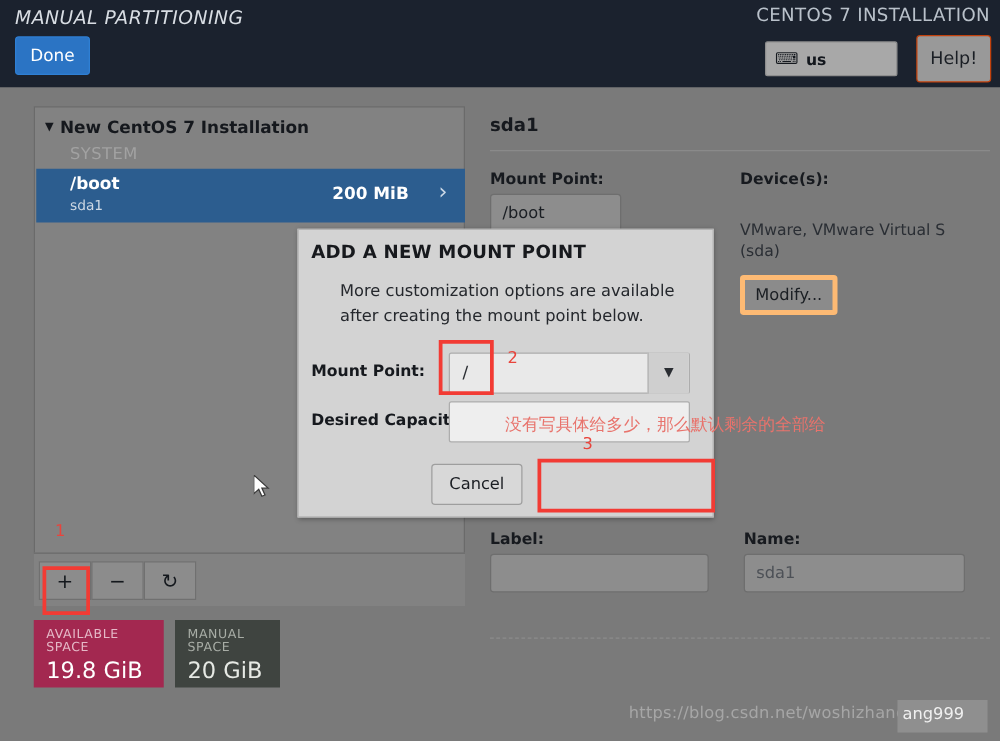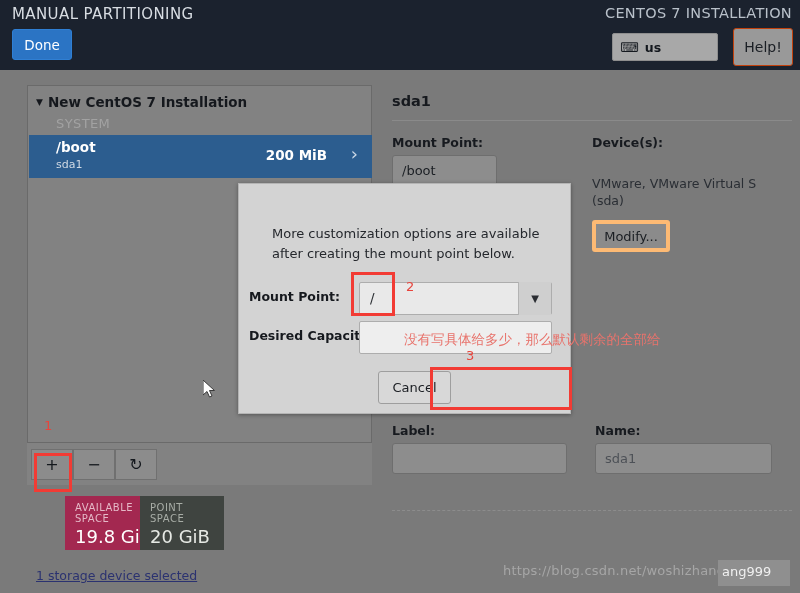--- a/index.html
+++ b/index.html
@@ -11,21 +11,21 @@
   }
   #root { position: relative; width: 800px; height: 593px; }
 
   
   .header {
     position: absolute; left: 0; top: 0; width: 800px; height: 70px;
     background: #1b222e;
   }
   .hdr-title {
     position: absolute; left: 12px; top: 5px;
-    font-size: 15px; letter-spacing: .4px; color: #d8dde3;
+    font-size: 15px; letter-spacing: .4px; color: #d8dde3; font-style: italic;
   }
   .hdr-right {
     position: absolute; right: 8px; top: 5px;
     font-size: 14.5px; letter-spacing: .3px; color: #b9c1ca;
   }
   .done-btn {
     position: absolute; left: 12px; top: 29px;
     width: 60px; height: 31px;
     background: #2b74c4; border: 1px solid #2f7fd4; border-radius: 3px;
     color: #ffffff; font-size: 13.5px;
@@ -108,21 +108,21 @@
     font-size: 16px; color: #14181d; cursor: pointer;
   }
   .tb-add { left: 4px; }
   .tb-del { left: 46px; }
   .tb-ref { left: 88px; }
 
   .space-box {
     position: absolute; top: 426px;
     height: 54px; padding: 6px 10px 0 10px;
   }
-  .space-avail { left: 27px; width: 104px; background: #a32850; margin-left: 38px; }
+  .space-avail { left: 27px; width: 104px; background: #a32850; }
   .space-total { left: 140px; width: 84px; background: #3f4440; }
   .sp-label { font-size: 10px; letter-spacing: .5px; }
   .sp-val { font-size: 18px; margin-top: 2px; }
   .space-avail .sp-label { color: #e5b9c7; }
   .space-avail .sp-val { color: #ffffff; }
   .space-total .sp-label { color: #a8ada6; }
   .space-total .sp-val { color: #e6e9e4; }
 
   .storage-link {
     position: absolute; left: 36px; top: 498px;
@@ -210,21 +210,21 @@
     position: absolute; left: 120px; top: 137px;
     width: 193px; height: 33px;
     background: #eeeeee; border: 1px solid #adadad; border-radius: 2px;
     cursor: text;
   }
   .dlg-btn {
     position: absolute; top: 187px; height: 33px;
     border: 1px solid #9e9e9e; border-radius: 3px;
     background: #d8d8d8;
     display: flex; align-items: center; justify-content: center;
-    font-size: 13px; color: #1a1d22; cursor: pointer; margin-left: 33px;
+    font-size: 13px; color: #1a1d22; cursor: pointer;
   }
   .btn-cancel { left: 106px; width: 73px; }
   .btn-add { left: 186px; width: 127px; }
 
   
   .redbox {
     position: absolute; border: 3px solid #f23b34;
     pointer-events: none;
   }
   .rednum {
@@ -295,25 +295,24 @@
       <div class="tb-btn tb-add">+</div>
       <div class="tb-btn tb-del">−</div>
       <div class="tb-btn tb-ref">↻</div>
     </div>
 
     <div class="space-box space-avail">
       <div class="sp-label">AVAILABLE SPACE</div>
       <div class="sp-val">19.8 GiB</div>
     </div>
     <div class="space-box space-total">
-      <div class="sp-label">POINT SPACE</div>
+      <div class="sp-label">MANUAL SPACE</div>
       <div class="sp-val">20 GiB</div>
     </div>
 
-    <div class="storage-link">1 storage device selected</div>
 
     <div class="right-panel">
       <div class="rp-title">sda1</div>
       <div class="rp-rule"></div>
 
       <div class="fld-label" style="left:0; top:50px;">Mount Point:</div>
       <div class="fld-input" style="left:0; top:70px; width:105px;">/boot</div>
 
       <div class="fld-label" style="left:200px; top:50px;">Device(s):</div>
       <div class="dev-text">VMware, VMware Virtual S (sda)</div>
@@ -329,20 +328,21 @@
     </div>
 
     <div class="cursor">
       <svg width="14" height="20" viewBox="0 0 14 20">
         <polygon points="0,0 0,15 4,11.5 6.5,17 9,16 6.5,10.5 11.5,10.5" fill="#ffffff" stroke="#3a3a3a" stroke-width="1"></polygon>
       </svg>
     </div>
   </div>
 
   <div class="dlg">
+    <div class="dlg-title">ADD A NEW MOUNT POINT</div>
     <div class="dlg-desc">More customization options are available after creating the mount point below.</div>
 
     <div class="dlg-lbl" style="left:10px; top:105px;">Mount Point:</div>
     <div class="dlg-combo">
       <span class="dlg-combo-val">/</span>
       <span class="dlg-combo-arrow">▼</span>
     </div>
 
     <div class="dlg-lbl" style="left:10px; top:144px;">Desired Capacity:</div>
     <div class="dlg-capinput"></div>

